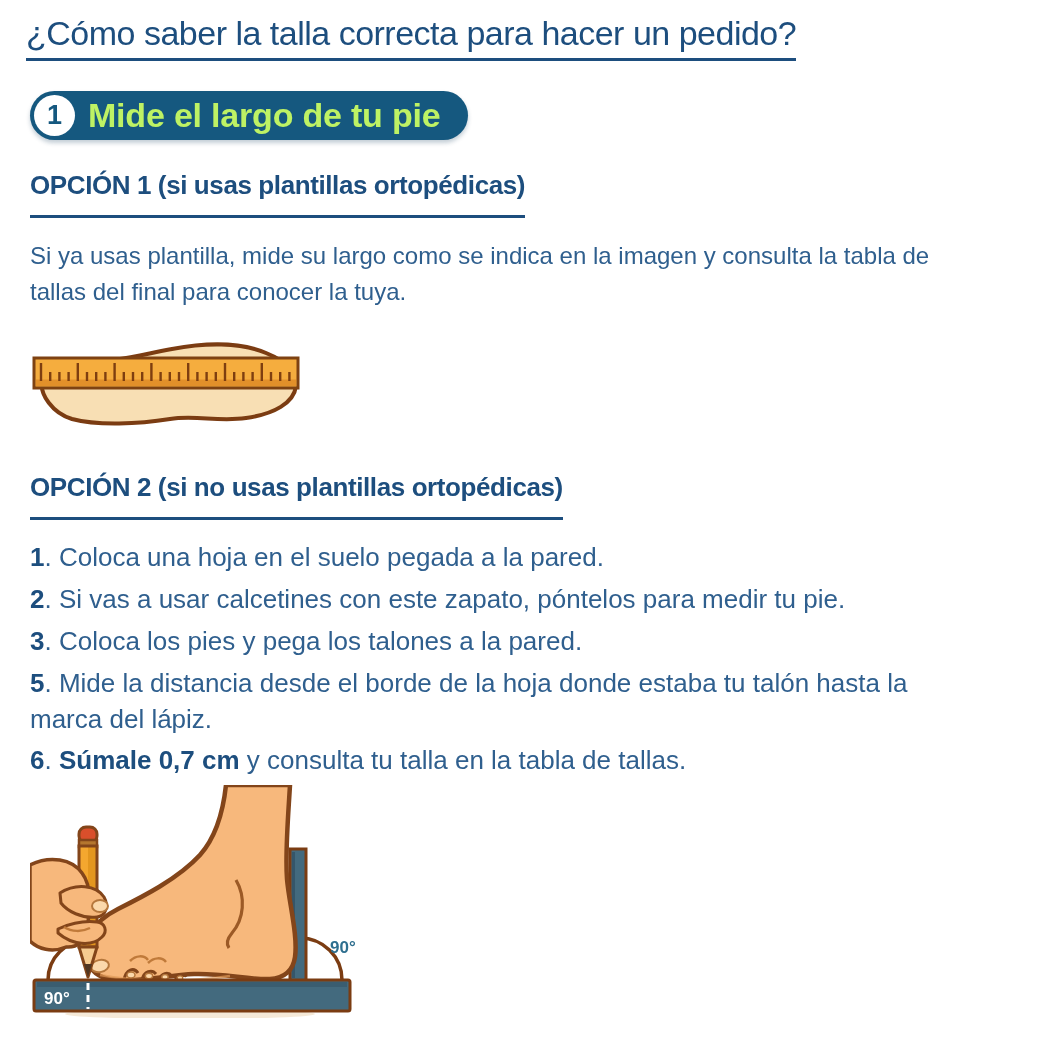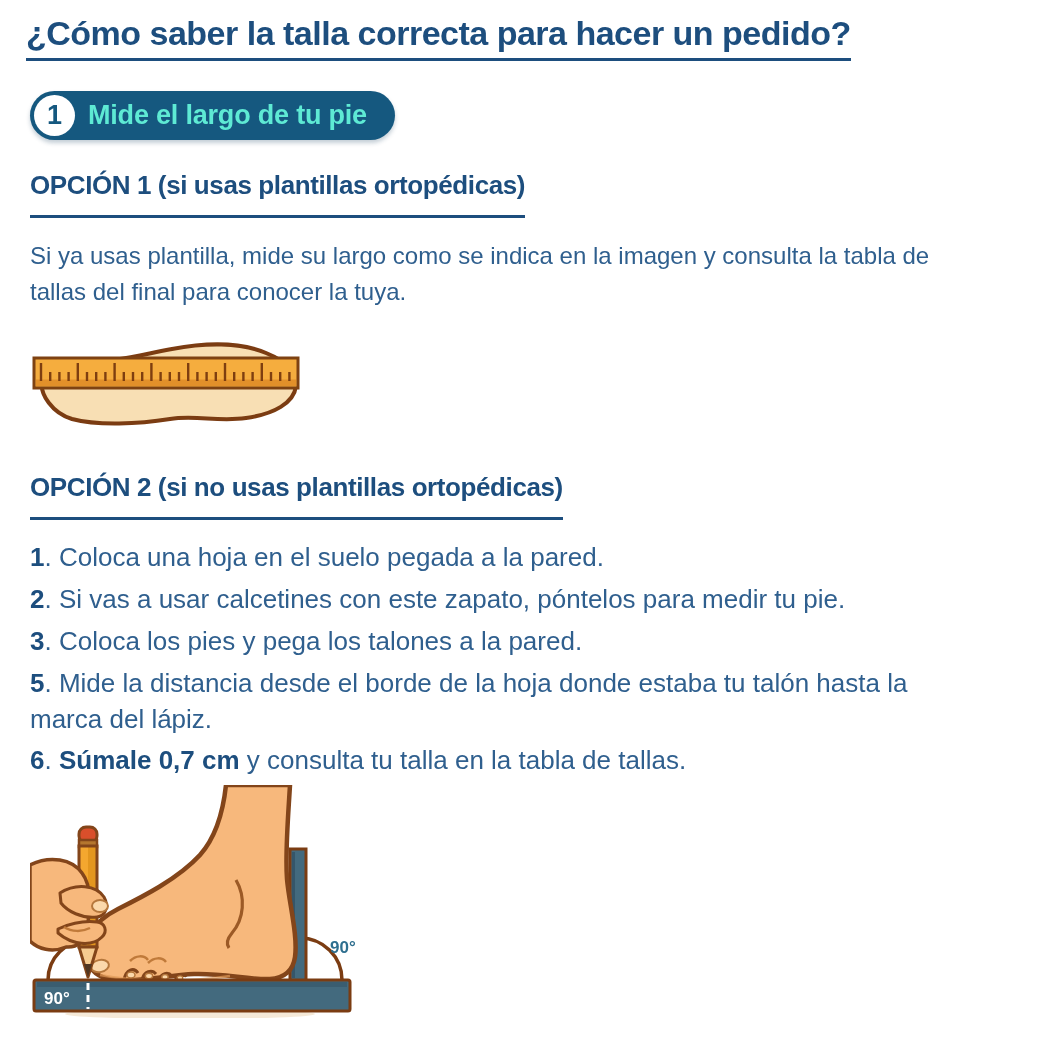--- a/index.html
+++ b/index.html
@@ -15,41 +15,41 @@
   html,body{margin:0;padding:0;}
   body{
     width:1048px;height:1048px;overflow:hidden;background:#ffffff;
     font-family:"Liberation Sans", sans-serif;
   }
   .content{padding:10px 26px 0 30px;}
 
   .page-title{
     display:inline-block;
     margin:4px 12px 0 -4px;
-    font-size:34px;font-weight:bold;letter-spacing:-0.5px;
+    font-size:34px;font-weight:normal;letter-spacing:-0.5px;
     color:var(--heading);
     border-bottom:3px solid var(--heading);
     padding-bottom:5px;
   }
 
   .step-badge{
     margin-top:30px;
     display:inline-flex;align-items:center;gap:13px;
     background:var(--badge);
     border-radius:27px;height:49px;
     padding:0 28px 0 4px;
     box-shadow:0 3px 4px rgba(20,60,90,0.25);
   }
   .badge-circle{
     width:41px;height:41px;border-radius:50%;
     background:#ffffff;color:var(--badge);
     font-weight:bold;font-size:27px;
     display:flex;align-items:center;justify-content:center;
   }
-  .badge-label{color:#5eead4;font-weight:bold;font-size:27px;letter-spacing:-0.2px;}
+  .badge-label{color:#bef264;font-weight:bold;font-size:34px;letter-spacing:-0.2px;}
 
   .option-heading{
     display:inline-block;
     margin:30px 0 0 0;
     font-size:26px;font-weight:bold;letter-spacing:-0.4px;
     color:var(--heading);
     border-bottom:3px solid var(--heading);
     padding-bottom:14px;
   }
 

